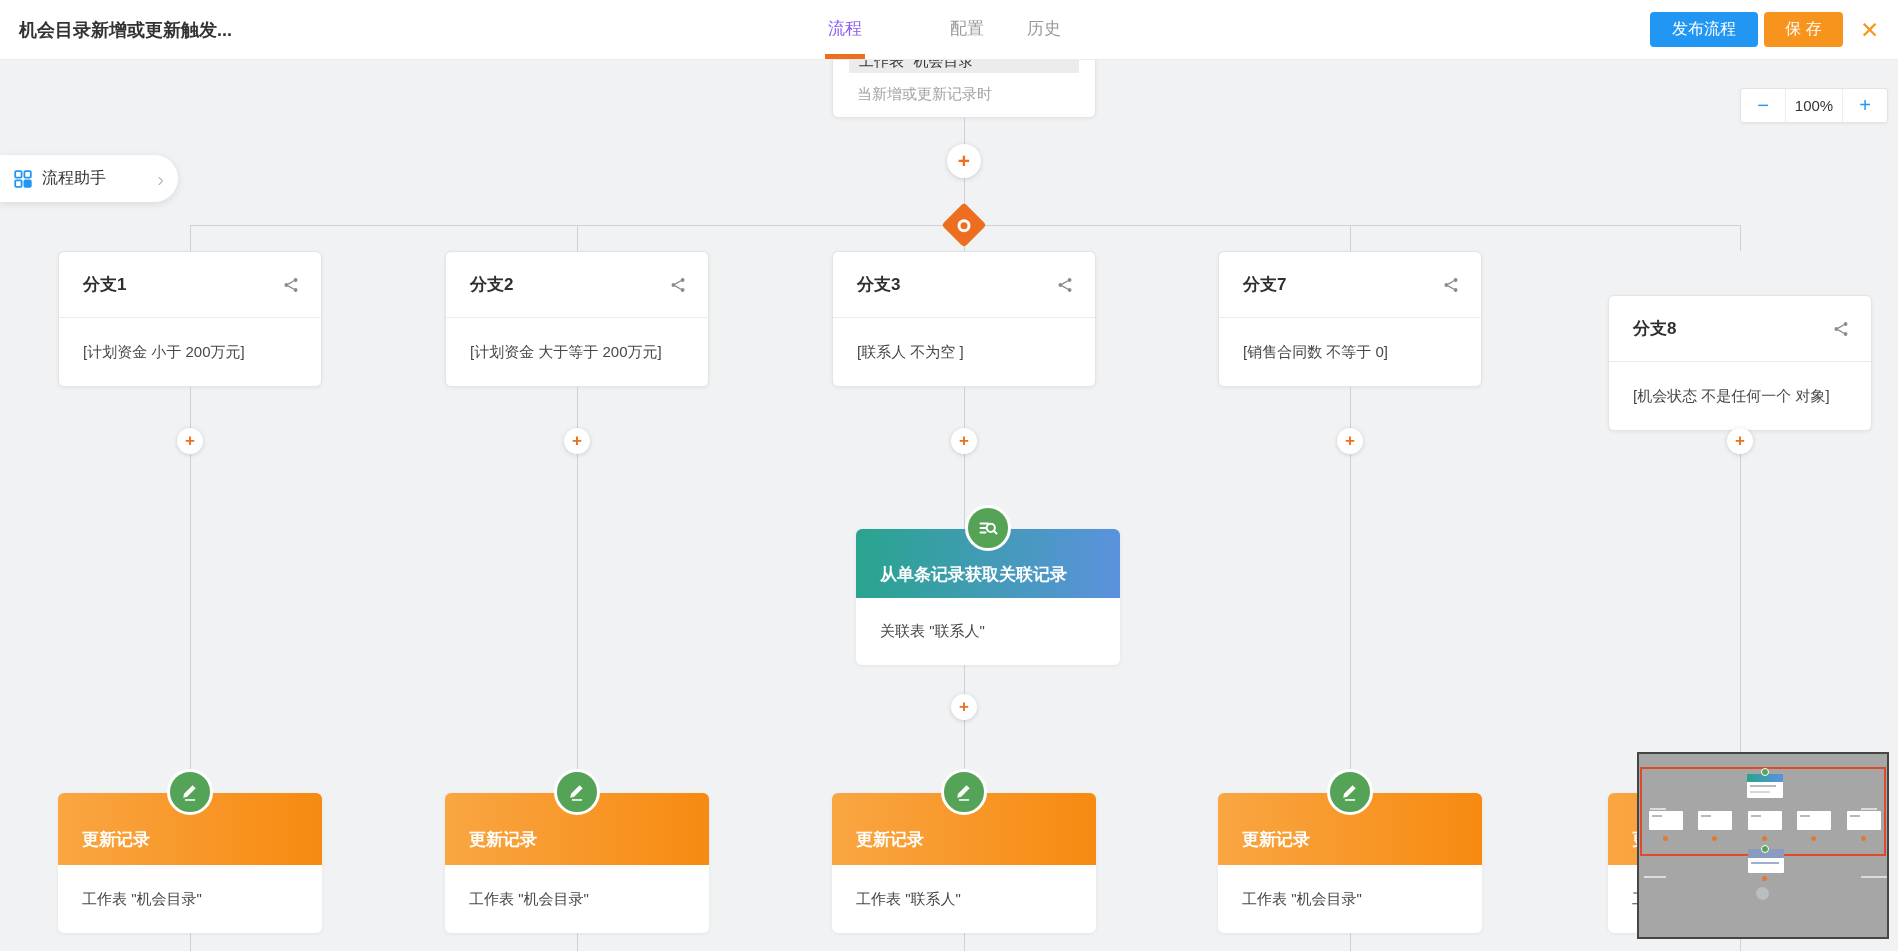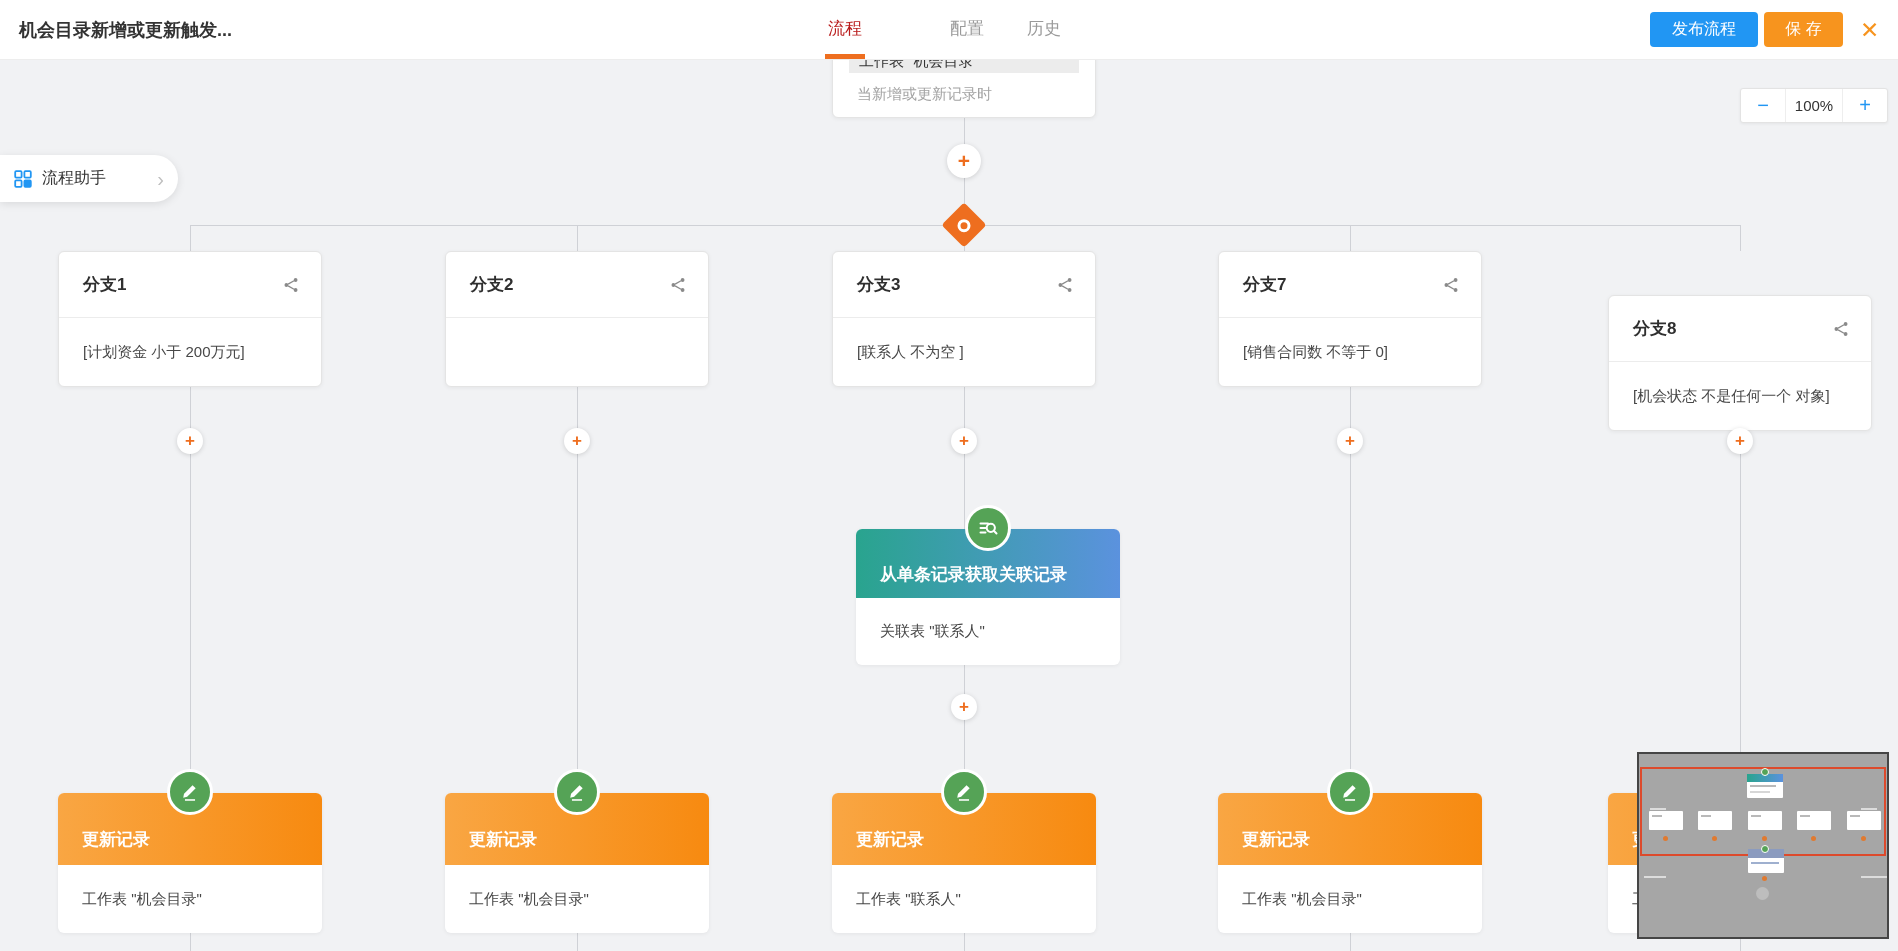--- a/index.html
+++ b/index.html
@@ -7,21 +7,21 @@
     font-family:"Liberation Sans","DejaVu Sans",sans-serif; }
   #stage { position:relative; width:1898px; height:951px; background:#f1f2f4; }
 
   
   .topbar { position:absolute; left:0; top:0; width:1898px; height:60px;
     background:#ffffff; border-bottom:1px solid #ededed; z-index:100; }
   .flow-title { position:absolute; left:19px; top:18px; font-size:18px;
     font-weight:bold; color:#333; }
   .tab { position:absolute; top:17px; width:80px; text-align:center;
     font-size:17px; color:#9a9a9a; cursor:pointer; }
-  .tab.active { color:#b91c1c;font-family:Liberation Mono, monospace; }
+  .tab.active { color:#8b5cf6;font-family:Liberation Mono, monospace; }
   .tab-underline { position:absolute; top:54px; height:5px; width:40px;
     background:#ee6e1f; }
   .btn { position:absolute; top:12px; height:35px; border:none; border-radius:4px;
     color:#fff; font-size:16px; font-family:inherit; cursor:pointer; }
   .btn-publish { left:1650px; width:108px; background:#2196f3; }
   .btn-save { left:1764px; width:79px; background:#f7941e; }
   .close-x { position:absolute; left:1860px; top:14px; font-size:23px;
     color:#f7941e; cursor:pointer; line-height:32px; }
 
   
@@ -173,20 +173,21 @@
             <circle cx="12.6" cy="3" r="1.9"></circle>
             <circle cx="3.4" cy="8" r="1.9"></circle>
             <circle cx="12.6" cy="13" r="1.9"></circle>
           </g>
           <g stroke="#8a8a8a" stroke-width="1.3">
             <line x1="5.1" y1="7.1" x2="11" y2="3.8"></line>
             <line x1="5.1" y1="8.9" x2="11" y2="12.2"></line>
           </g>
         </svg>
     </div>
+    <div class="card-body">[计划资金 大于等于 200万元]</div>
   </div>
 
   <div class="card branch-card" style="left:832px;">
     <div class="branch-head">
       <span class="branch-title">分支3</span>
       <svg class="share-ic" viewBox="0 0 16 16">
           <g fill="#8a8a8a">
             <circle cx="12.6" cy="3" r="1.9"></circle>
             <circle cx="3.4" cy="8" r="1.9"></circle>
             <circle cx="12.6" cy="13" r="1.9"></circle>

